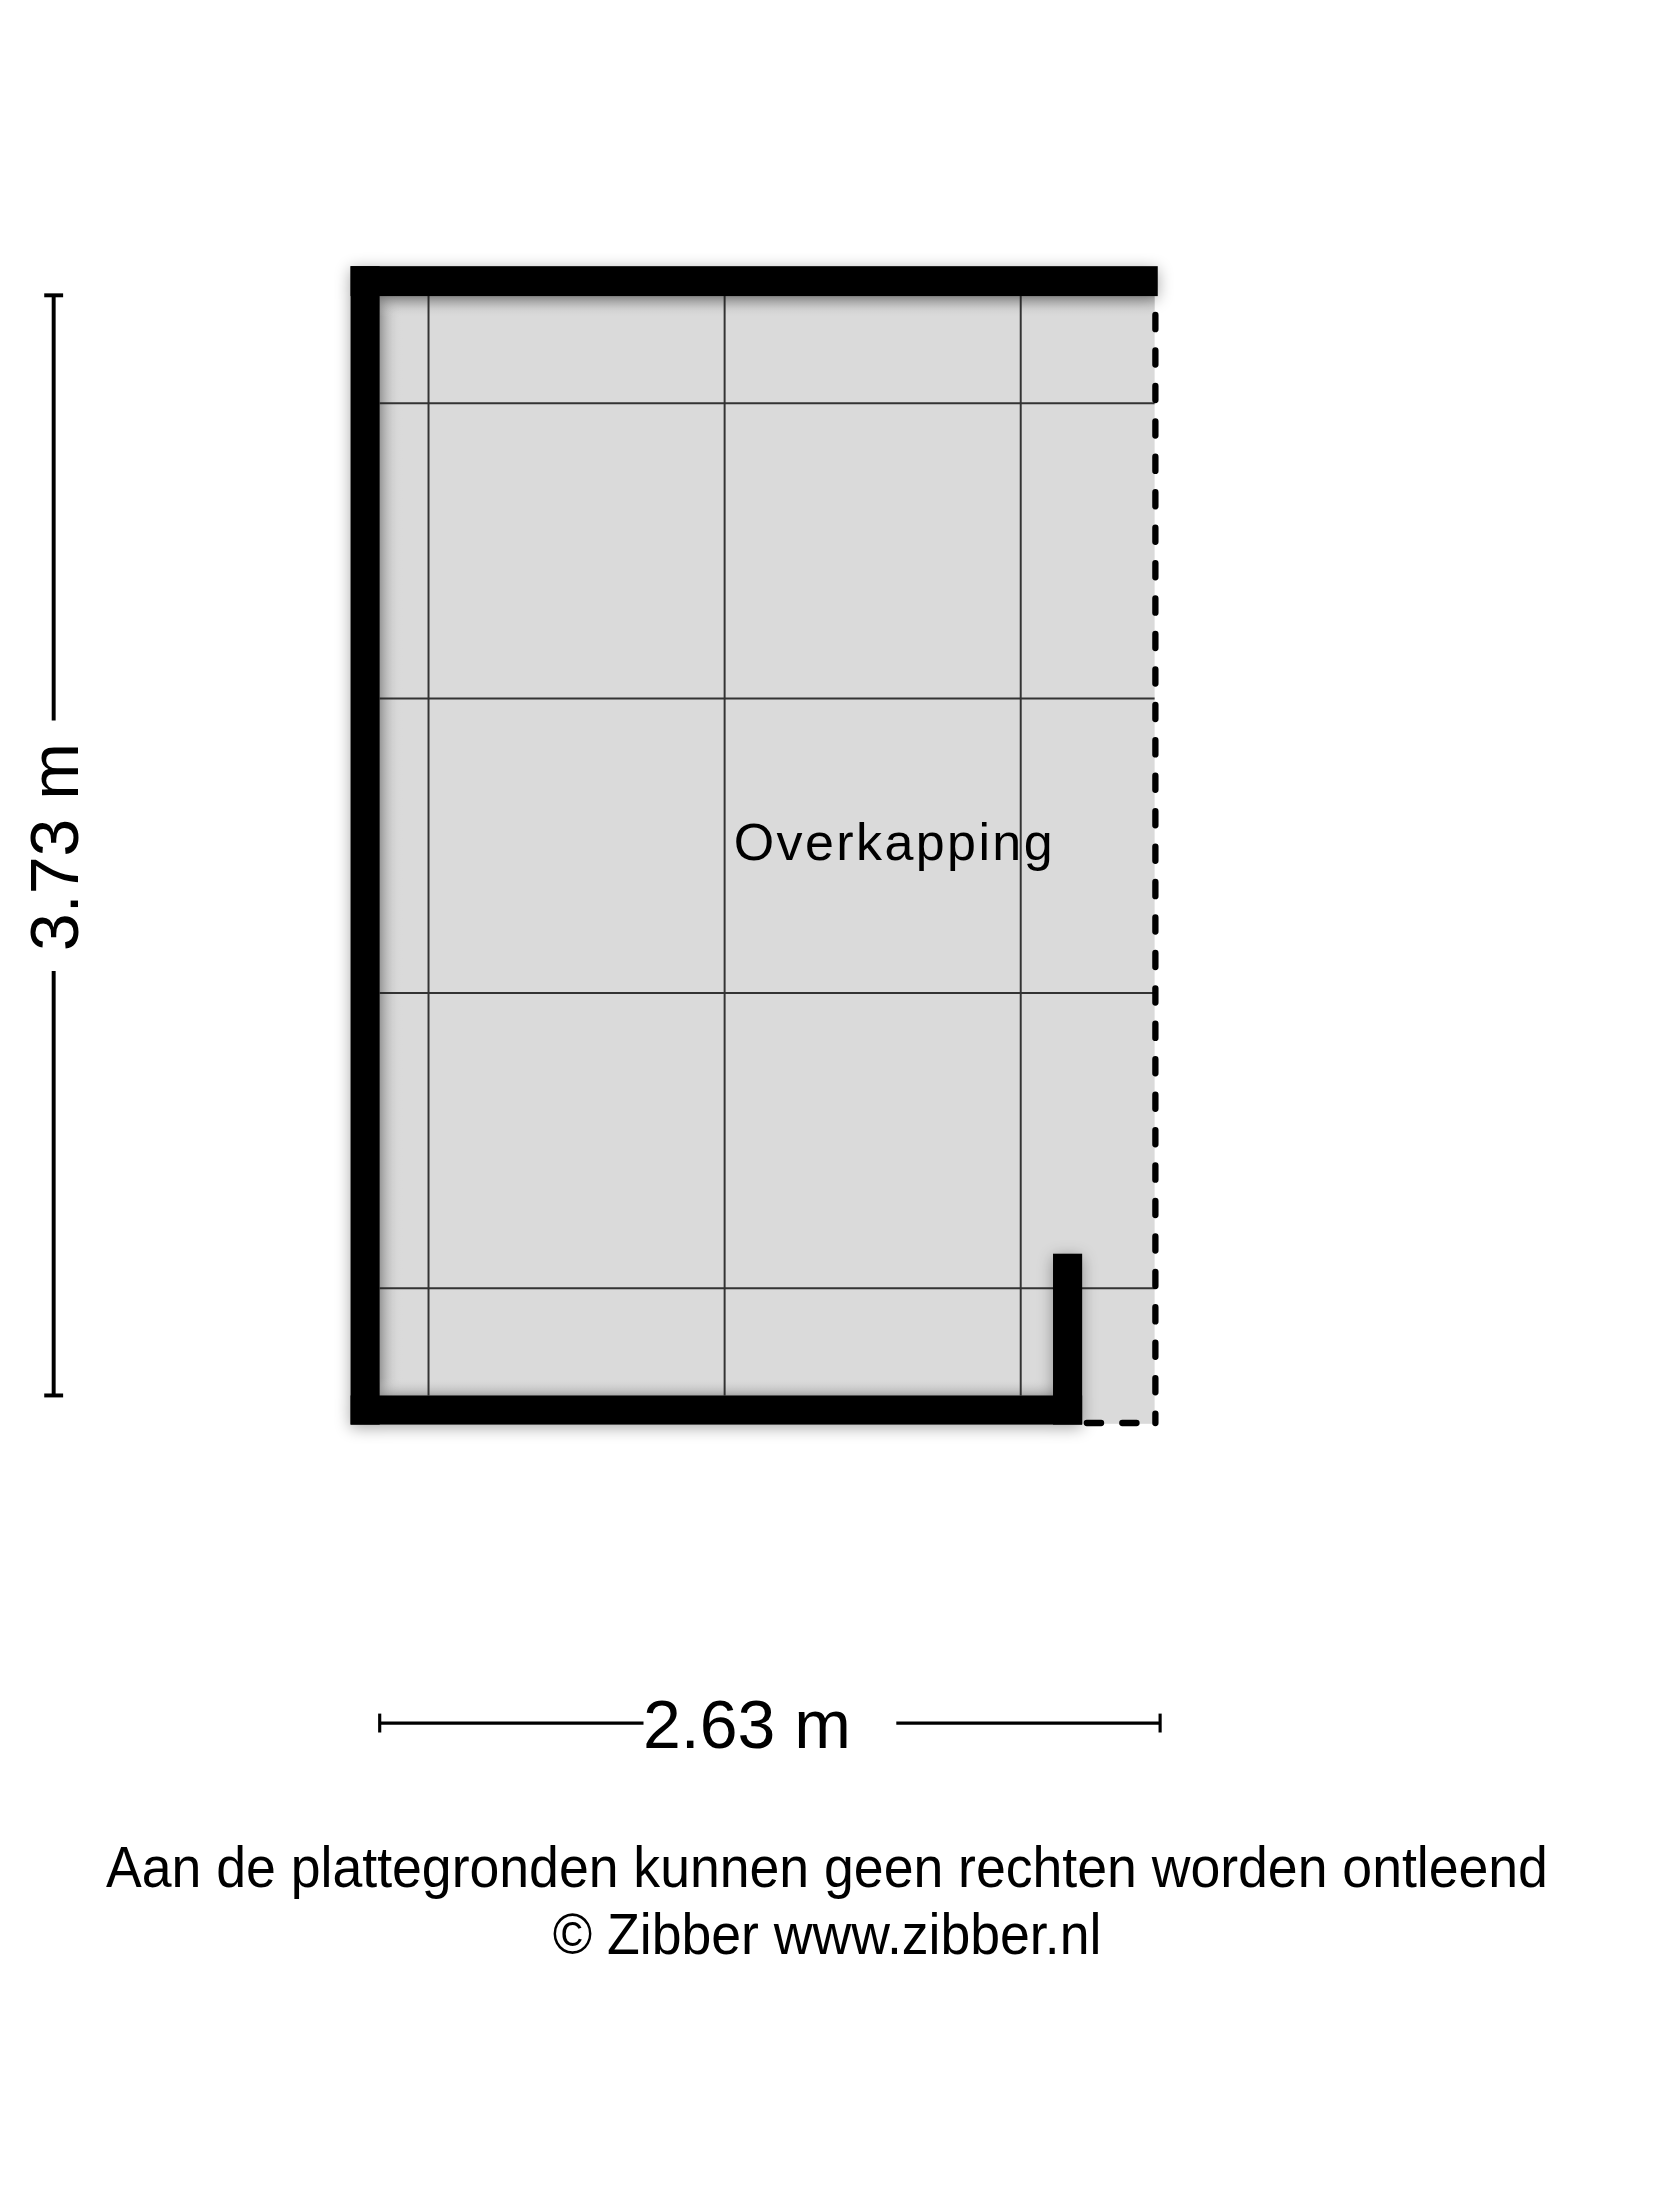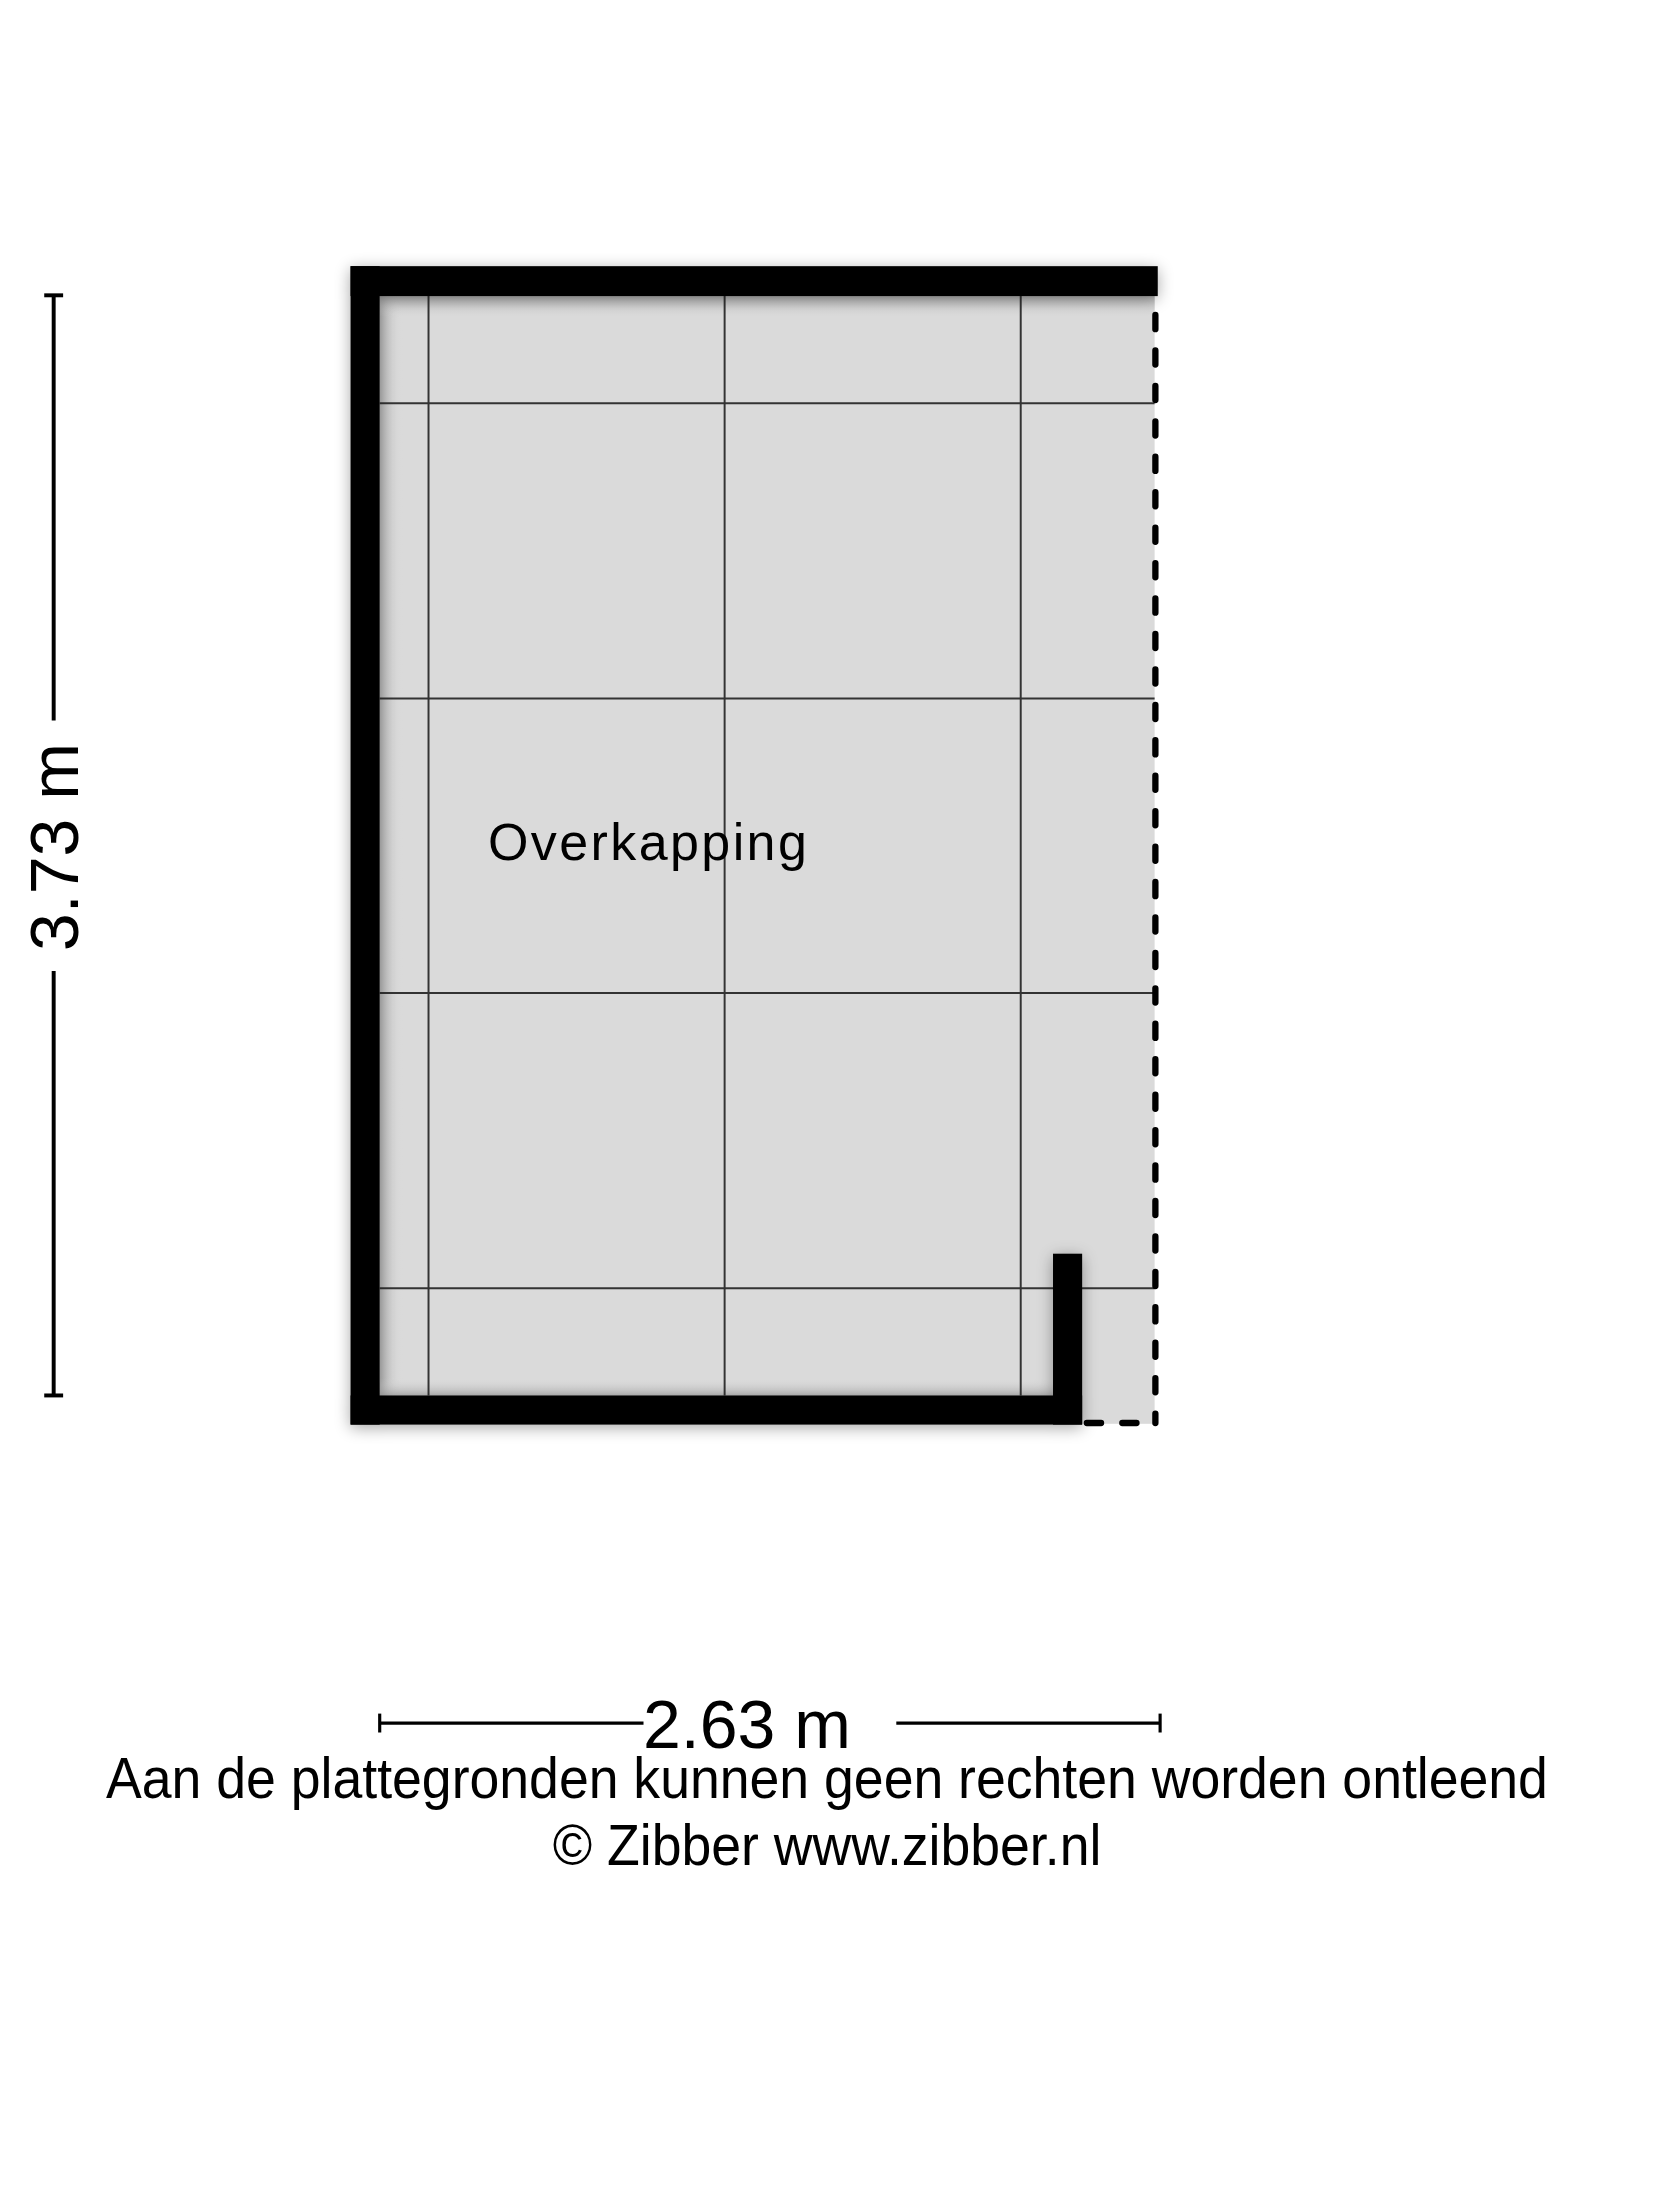--- a/index.html
+++ b/index.html
@@ -1,27 +1,27 @@
 <!DOCTYPE html>
 <html style="font-size:12.6px"><head>
 <meta charset="utf-8">
 <style>
   html, body { margin: 0; padding: 0; background: #ffffff; }
   body { width: 1654px; height: 2205px; position: relative; overflow: hidden;
          font-family: "Liberation Sans", sans-serif; color: #000; }
   #plan { position: absolute; left: 0; top: 0; width: 1654px; height: 2205px; }
-  .room-label { position: absolute; left: 488px; top: 811px; width: 567px; text-align: left;
+  .room-label { position: absolute; left: 488px; top: 811px; width: 567px; text-align: right;
                 font-size: 52px; letter-spacing: 2.4px; line-height: 63px; }
   .dim-h-label { position: absolute; left: 643px; top: 1685px; width: 252px; 
                  font-size: 68px; line-height: 79px; background: transparent; }
   .dim-v-label { position: absolute; left: 54px; top: 847px; width: 0; height: 0; }
   .dim-v-label span { position: absolute; left: 0; top: 0; white-space: nowrap;
                       font-size: 68px; line-height: 79px;
                       transform: translate(-50%, -50%) rotate(-90deg); }
-  .footer { position: absolute; left: 0; top: 1745px; width: 1654px; text-align: center;
+  .footer { position: absolute; left: 0; top: 1834px; width: 1654px; text-align: center;
             font-size: 57px; line-height: 67px; }
   .footer div { transform: scaleX(0.94); transform-origin: center; }
 </style>
 </head>
 <body>
 
 <svg id="plan" viewBox="0 0 2100 2800" xmlns="http://www.w3.org/2000/svg">
   <defs>
     <filter id="wallShadow" x="-10%" y="-10%" width="120%" height="120%">
       <feGaussianBlur in="SourceAlpha" stdDeviation="10"></feGaussianBlur>

